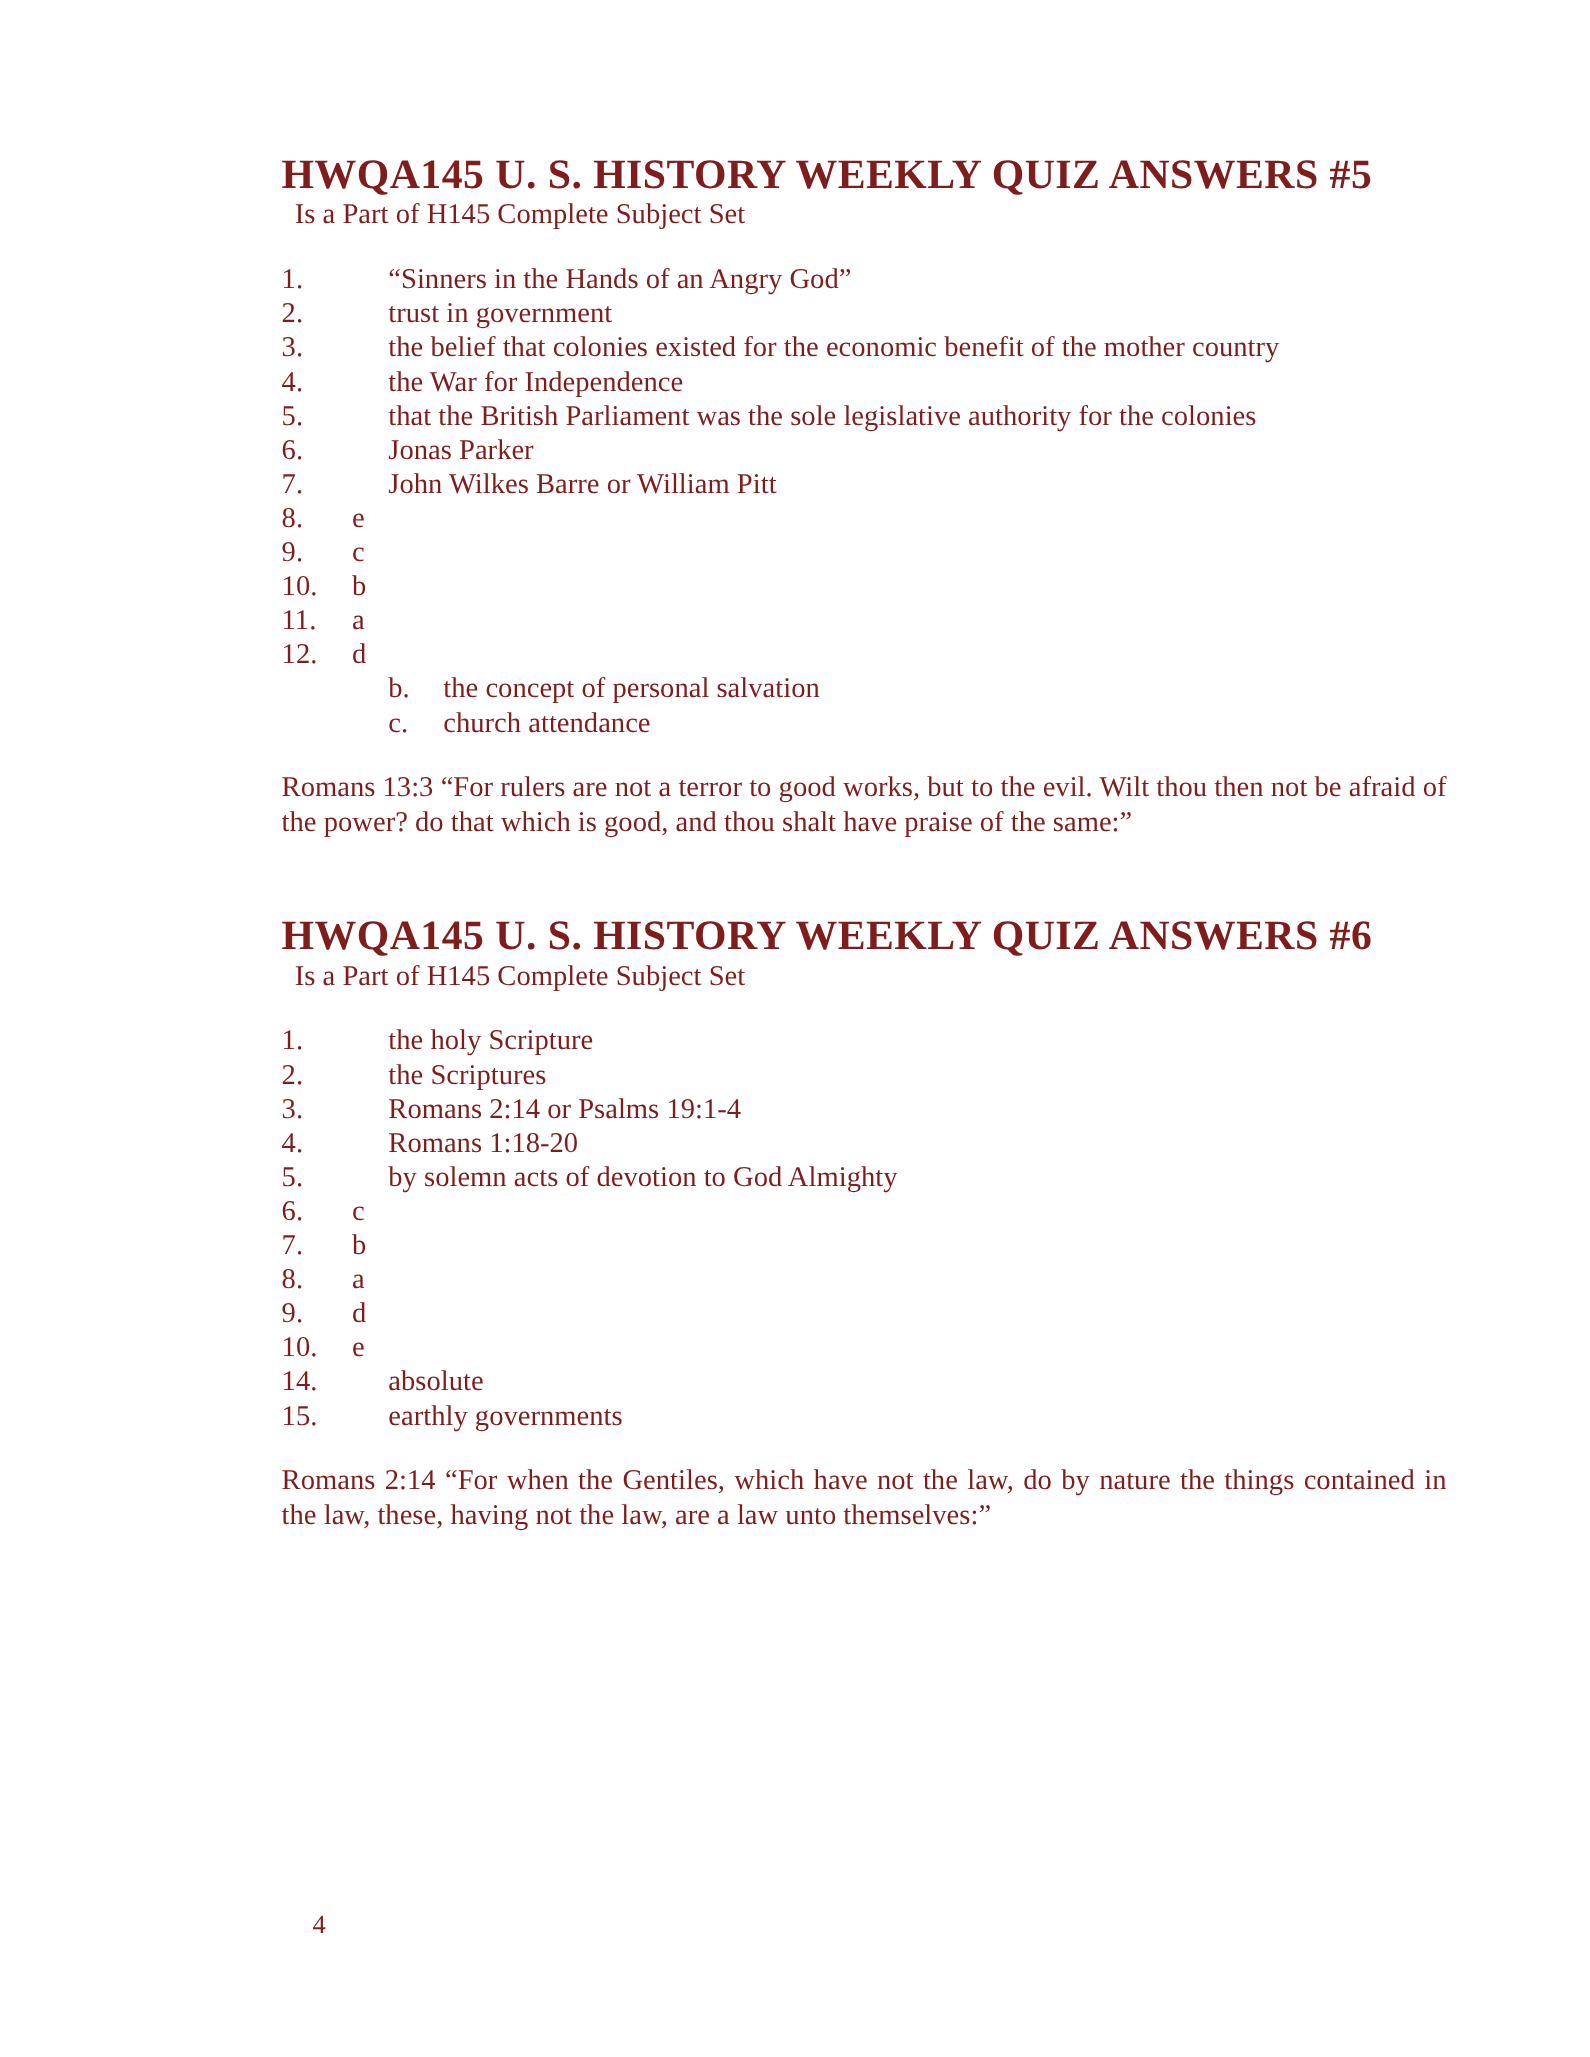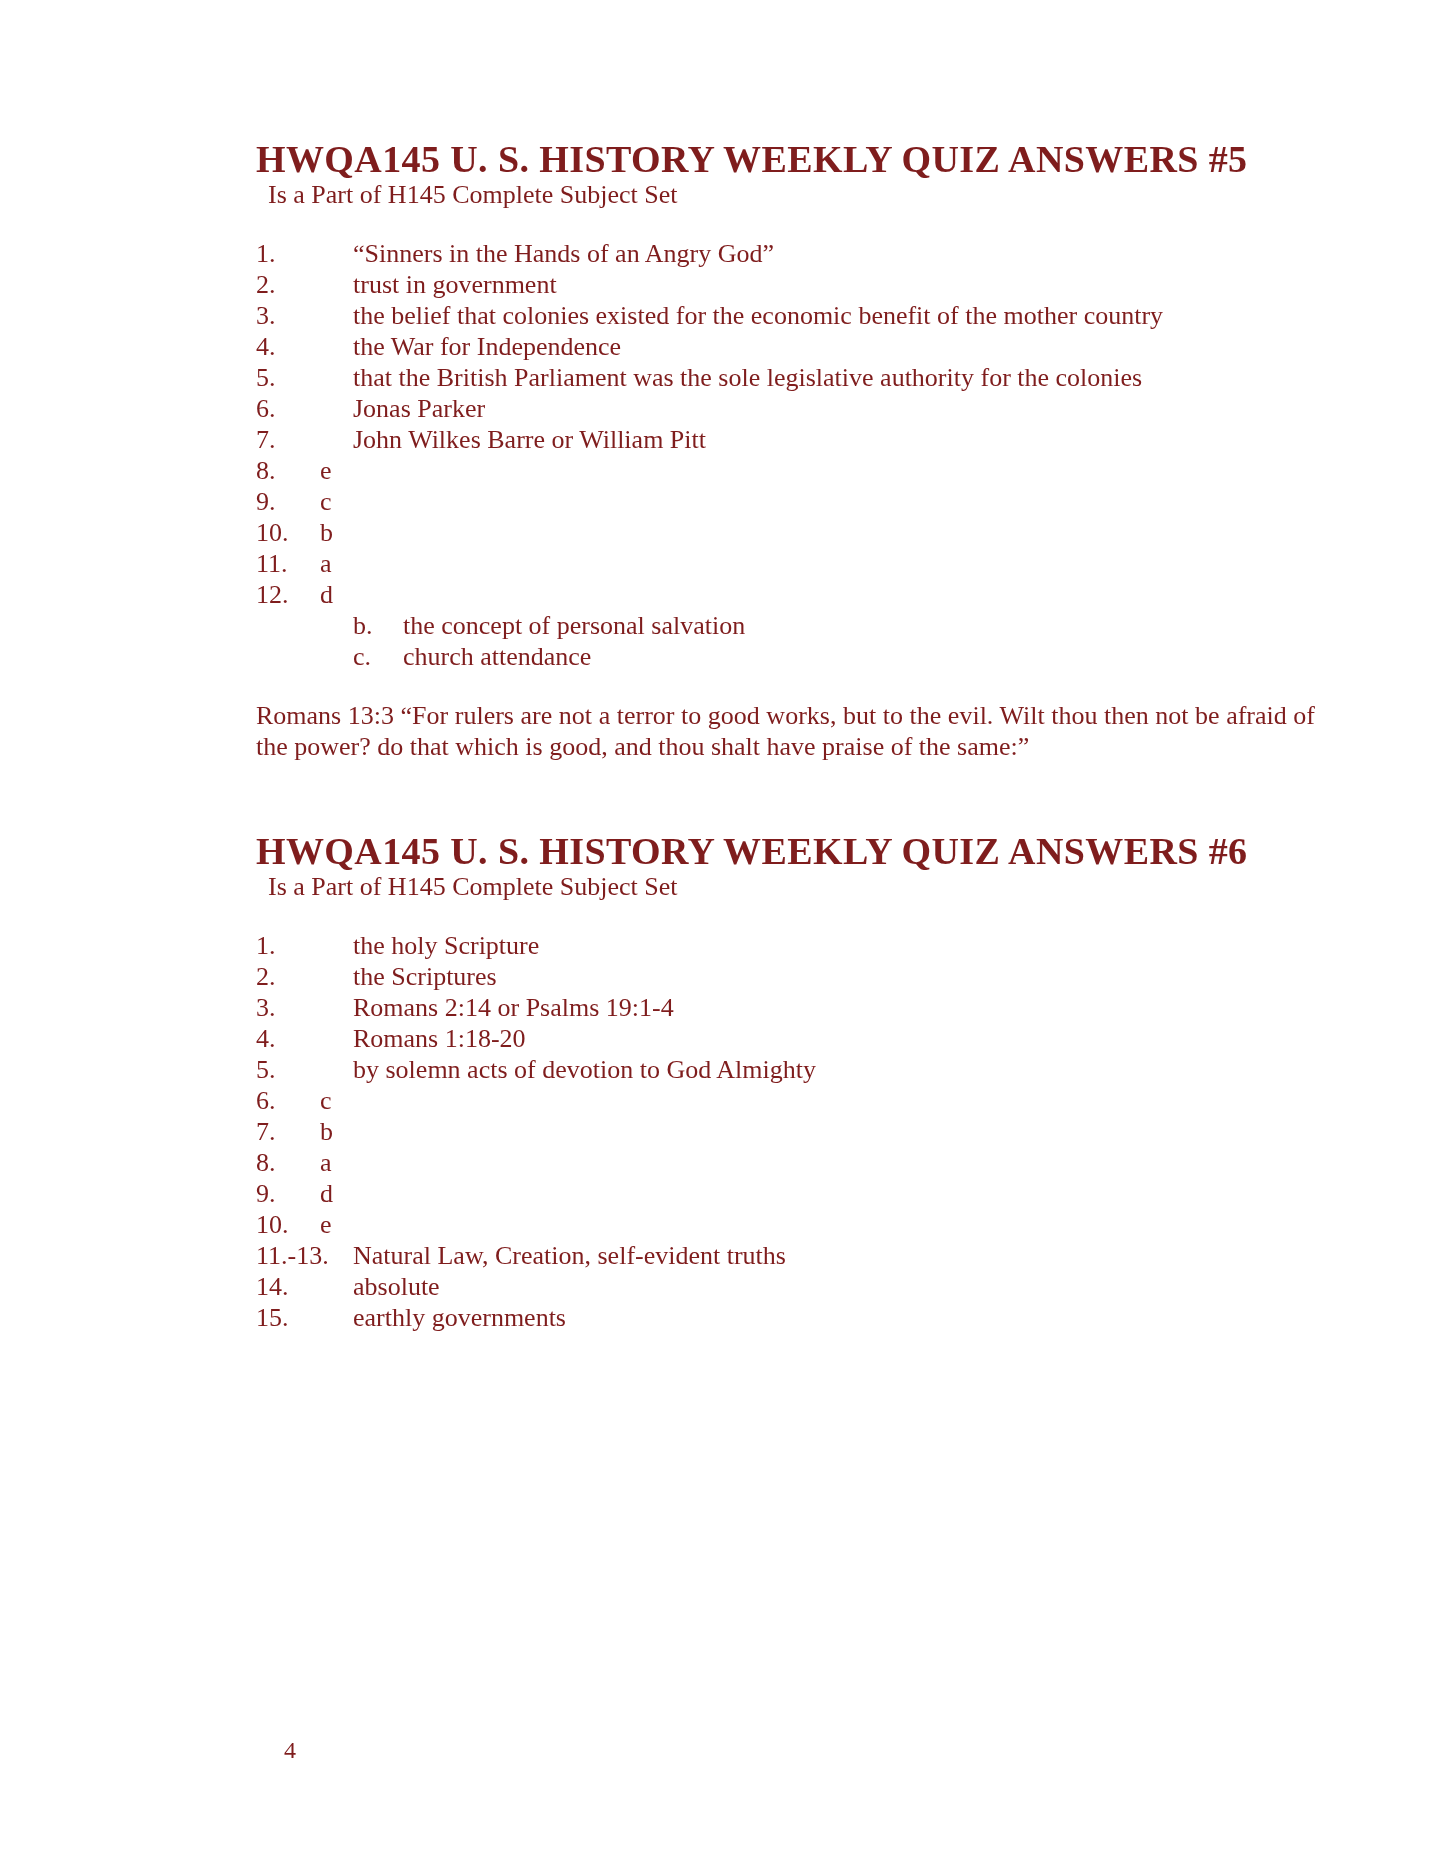--- a/index.html
+++ b/index.html
@@ -174,31 +174,28 @@
         </div>
         <div class="row">
           <span class="c1">9.</span>
           <span class="c2">d</span>
         </div>
         <div class="row">
           <span class="c1">10.</span>
           <span class="c2">e</span>
         </div>
         <div class="row">
-          <span class="c12">11.-13.</span>
-          <span class="c3 txt">Natural Law, Creation, self-evident truths</span>
-        </div>
-        <div class="row">
           <span class="c1">14.</span>
           <span class="c3 txt">absolute</span>
         </div>
         <div class="row">
           <span class="c1">15.</span>
           <span class="c3 txt">earthly governments</span>
         </div>
       </div>
 
+      <p class="verse"><span class="ref">Romans 2:14</span><span> “For when the Gentiles, which have not the law, do by nature the things contained in the law, these, having not the law, are a law unto themselves:”</span></p>
     </div>
 
   </div>
 
   <div class="page-num">4</div>
 </div>
 
 </body></html>

